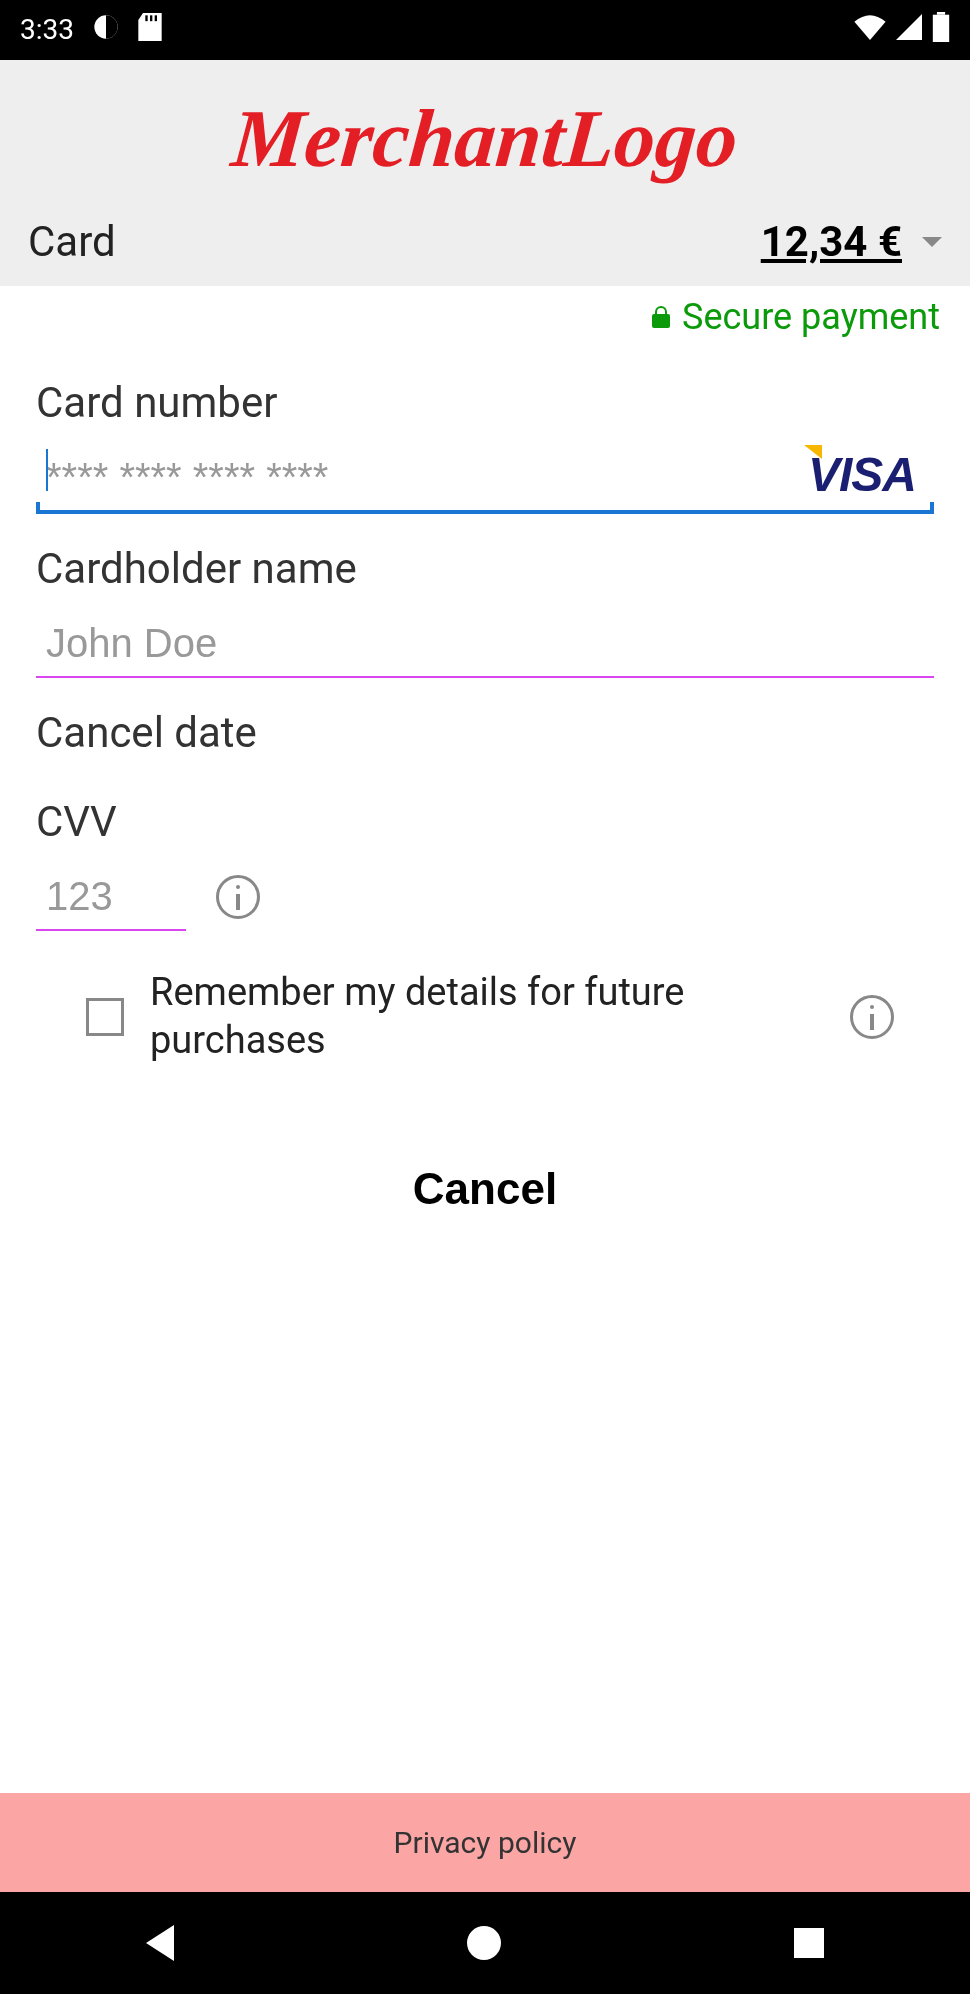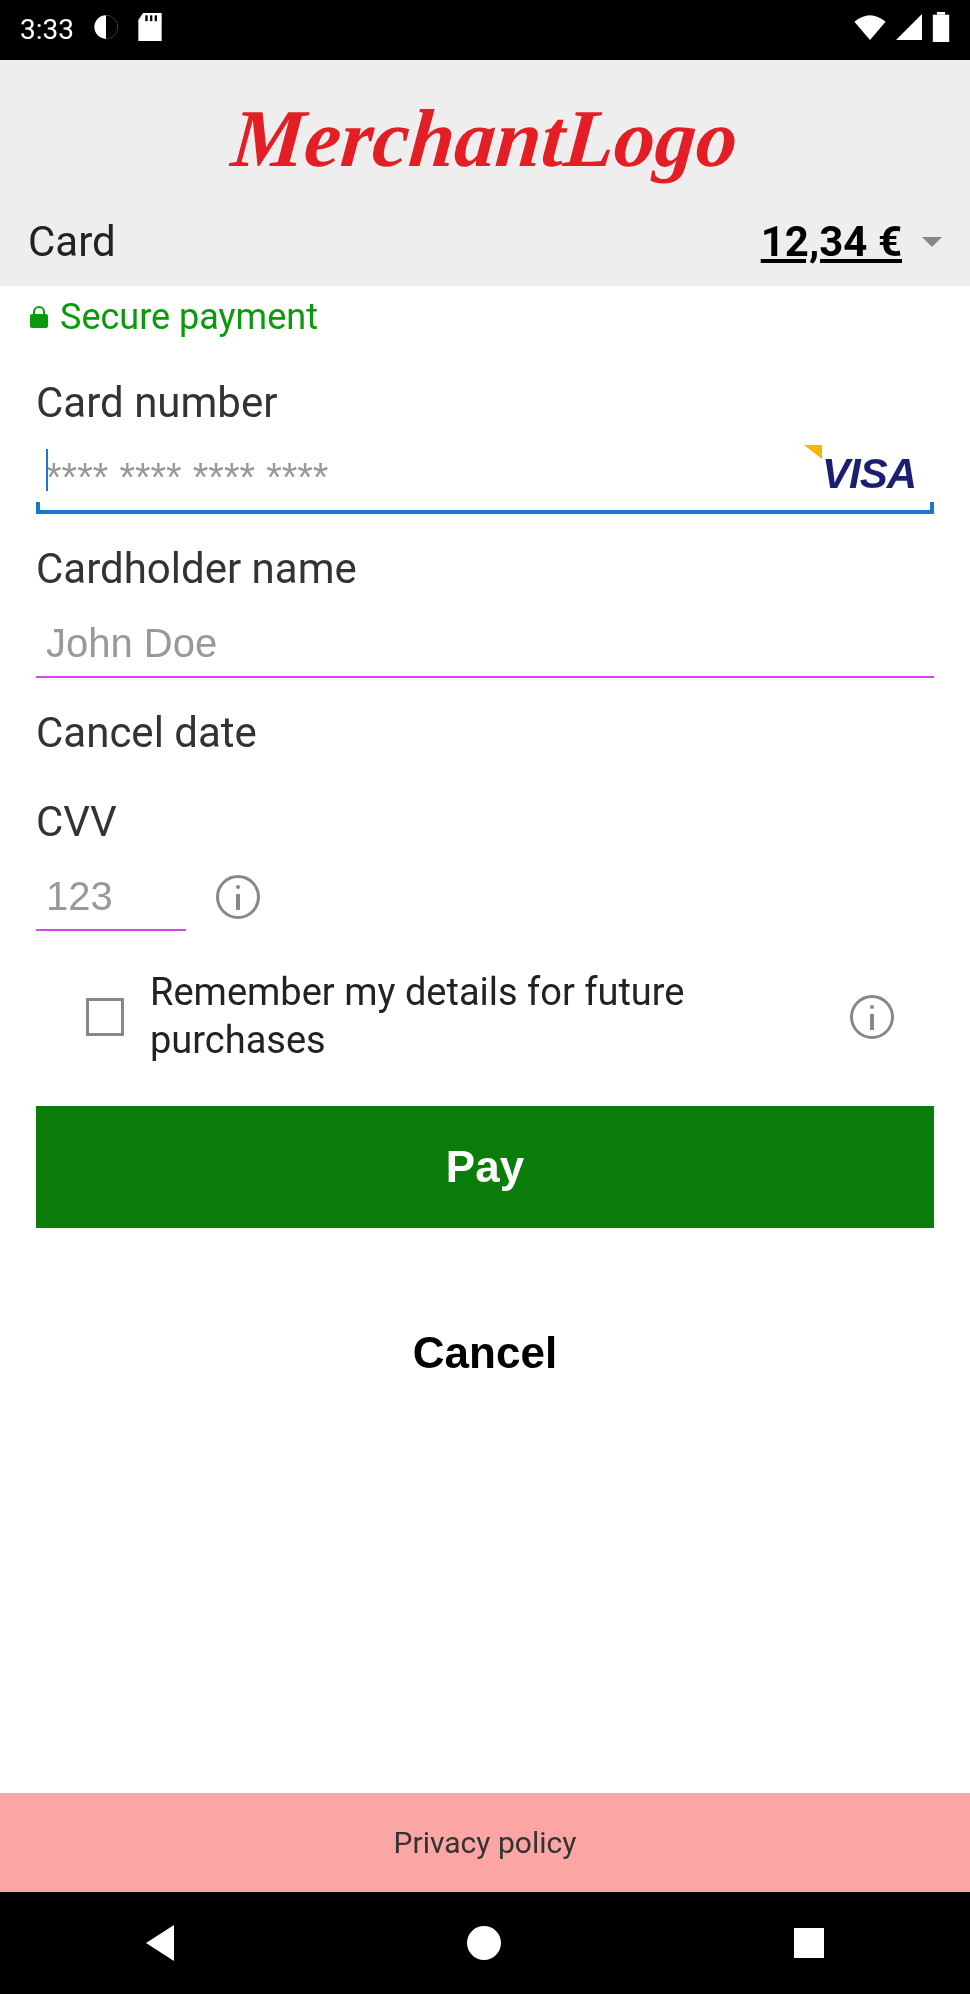--- a/index.html
+++ b/index.html
@@ -70,20 +70,21 @@
     .dropdown-arrow {
       width: 0; height: 0;
       border-left: 10px solid transparent;
       border-right: 10px solid transparent;
       border-top: 10px solid #888;
     }
     
     
     .secure-row {
       display: flex;
+      justify-content: flex-end;
       align-items: center;
       gap: 12px;
       padding: 10px 30px 0 30px;
     }
     .lock-icon {
       width: 18px;
       height: 22px;
       position: relative;
     }
     .lock-icon::before {
@@ -161,21 +162,21 @@
       background: #1976d2;
     }
     .visa-badge {
       position: absolute;
       right: 18px;
       top: 50%;
       transform: translateY(-50%);
       font-family: Arial, sans-serif;
       font-weight: 900;
       font-style: italic;
-      font-size: 42px;
+      font-size: 48px;
       color: #1a1f71;
       letter-spacing: -1px;
     }
     .visa-corner {
       position: absolute;
       right: 112px;
       top: 8px;
       width: 0; height: 0;
       border-left: 18px solid transparent;
       border-top: 14px solid #f7b600;
@@ -373,21 +374,20 @@
       </div>
       <div class="info-icon"></div>
     </div>
 
     <div class="remember-row">
       <div class="checkbox"></div>
       <div class="remember-text">Remember my details for future purchases</div>
       <div class="info-icon"></div>
     </div>
 
-    <button class="pay-button">Pay</button>
     <button class="cancel-button">Cancel</button>
 
     <div class="spacer"></div>
   </div>
 
   <div class="footer">Privacy policy</div>
 </div>
 
 <div class="nav-bar">
   <div class="nav-back"></div>

